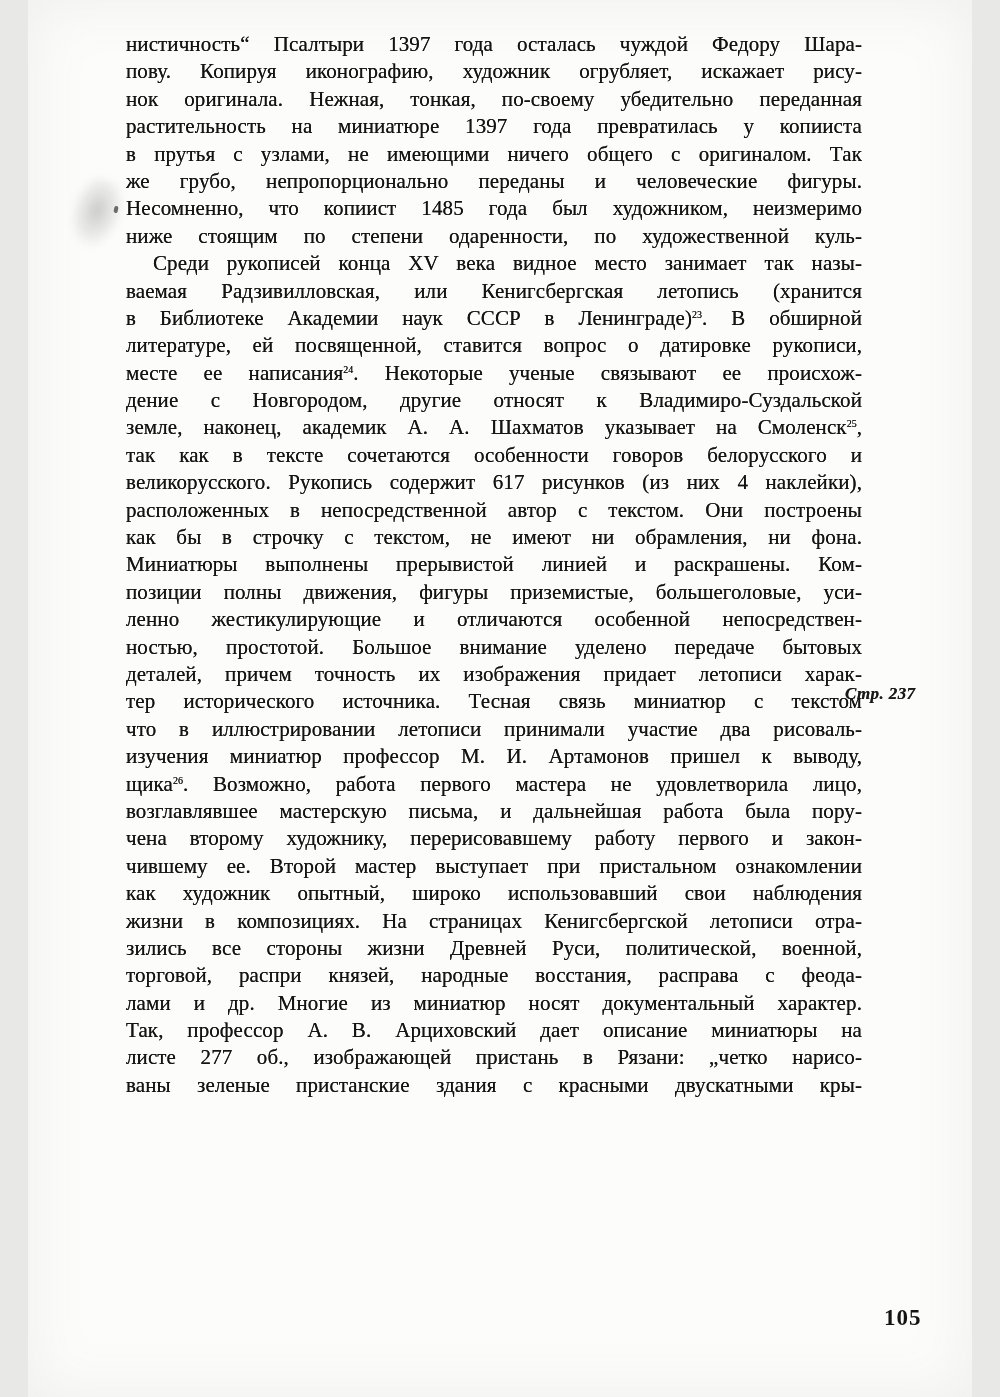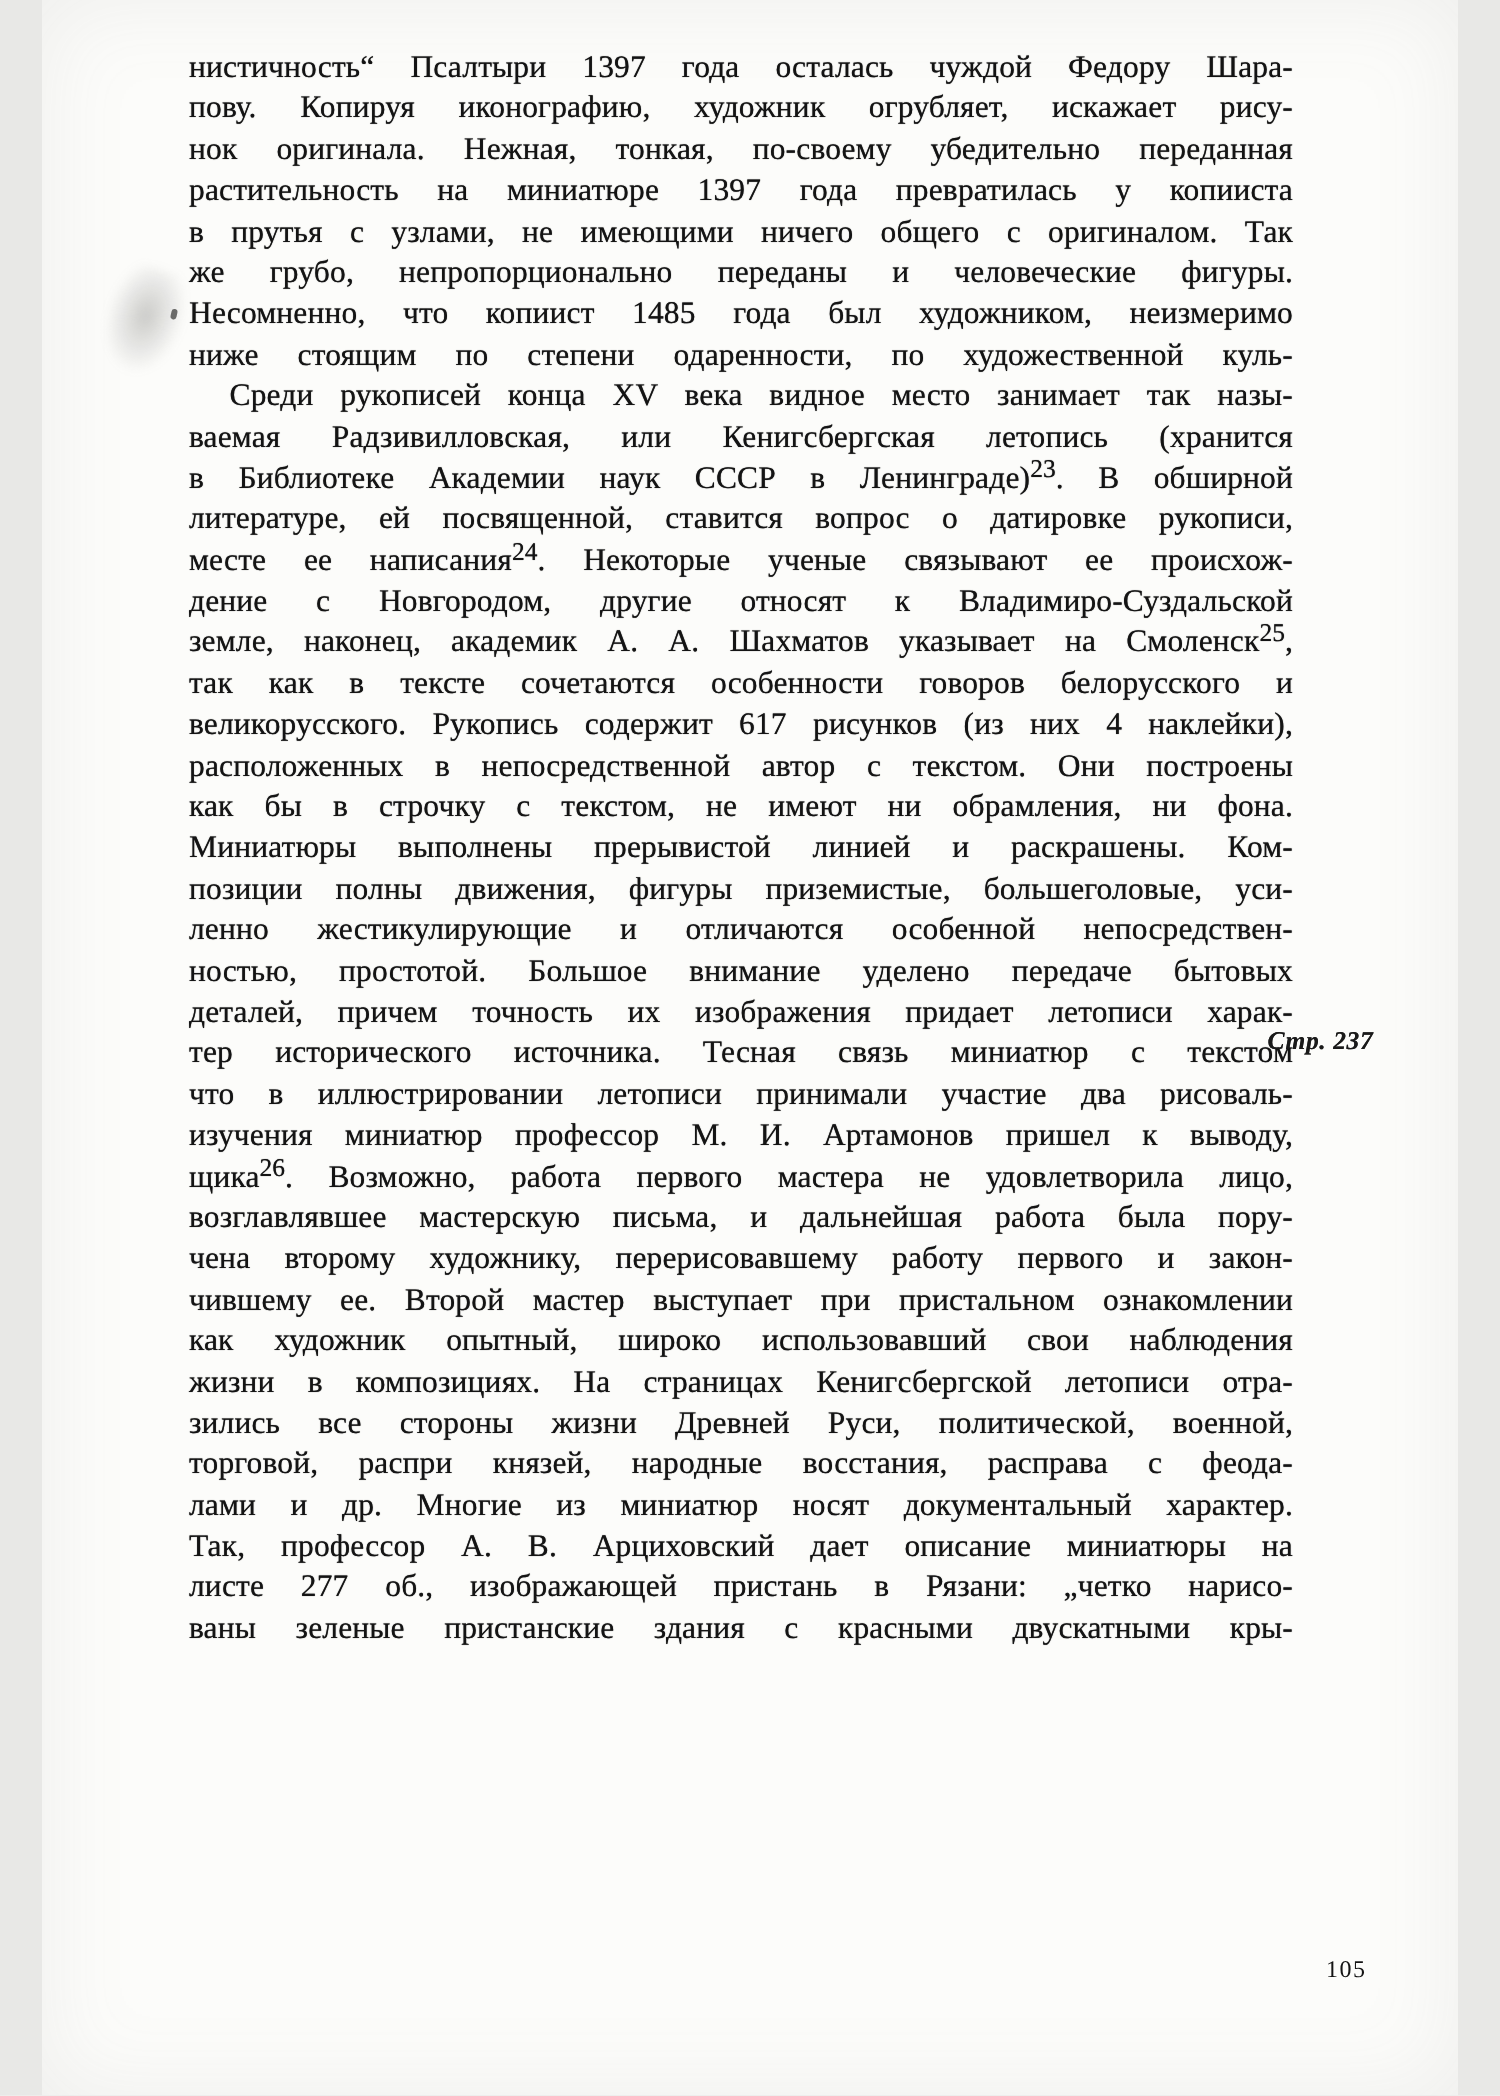--- a/index.html
+++ b/index.html
@@ -41,21 +41,21 @@
     letter-spacing: 0.1px;
     text-shadow: 0 0 0.55px rgba(10,10,10,0.85);
   }
   .line.para-end {
     text-align-last: left;
   }
   .line.indent {
     padding-left: 27px;
   }
   .line sup {
-    font-size: 17px;
+    font-size: 10px;
     line-height: 0;
     vertical-align: baseline;
     position: relative;
     top: -7px;
     letter-spacing: 0;
   }
   .margin-note {
     position: absolute;
     left: 817px;
     top: 684px;
@@ -64,22 +64,22 @@
     font-style: italic;
     font-weight: bold;
     letter-spacing: 0.4px;
     color: #1a1a1a;
     text-shadow: 0 0 0.4px rgba(10,10,10,0.8);
   }
   .page-number {
     position: absolute;
     left: 856px;
     top: 1305px;
-    font-size: 16px;
-    font-weight: normal;
+    font-size: 23px;
+    font-weight: bold;
     letter-spacing: 1px;
     color: #141414;
   }
   
   .smudge {
     position: absolute;
     left: 42px;
     top: 178px;
     width: 52px;
     height: 72px;

